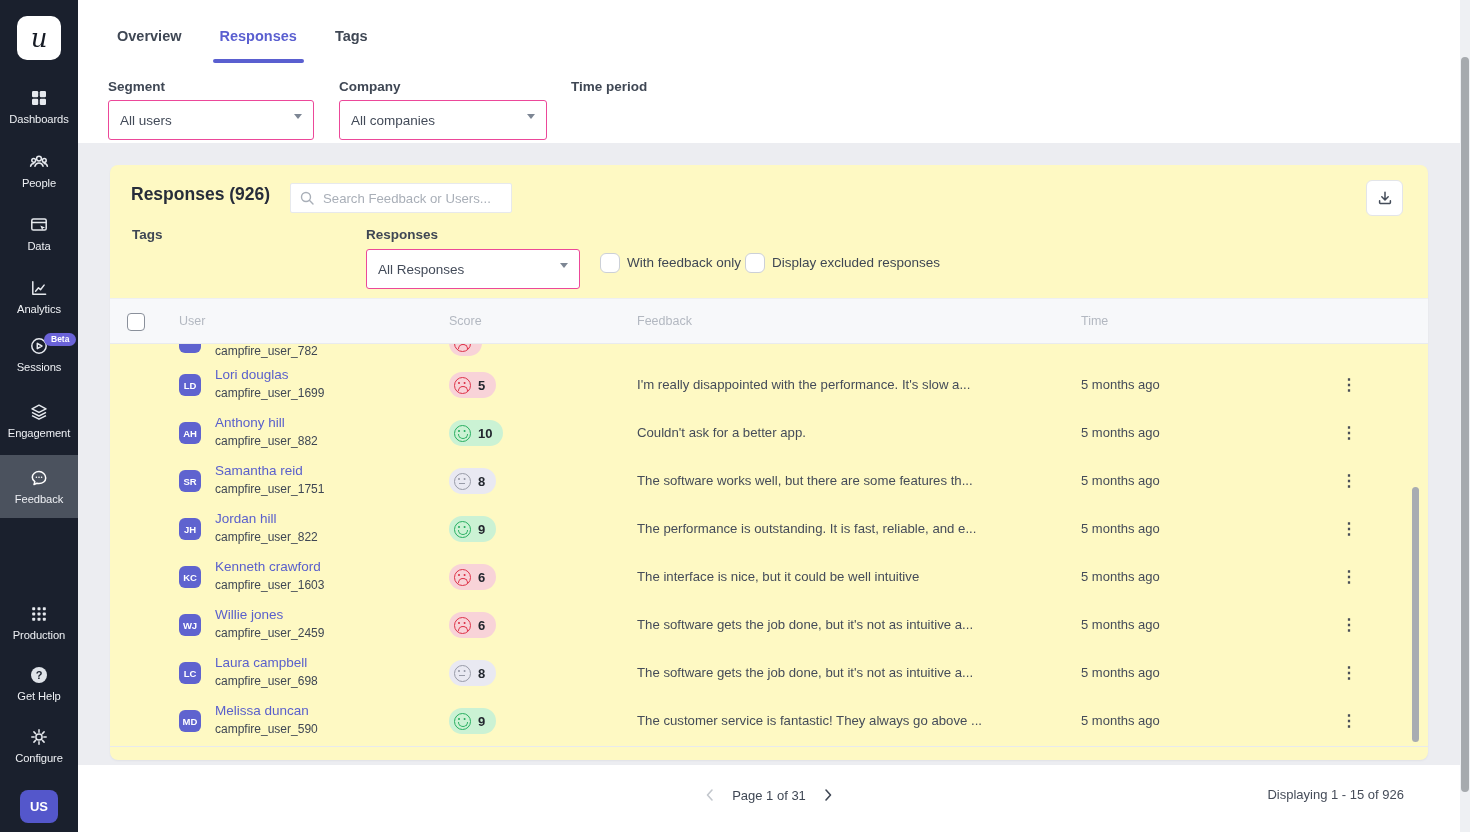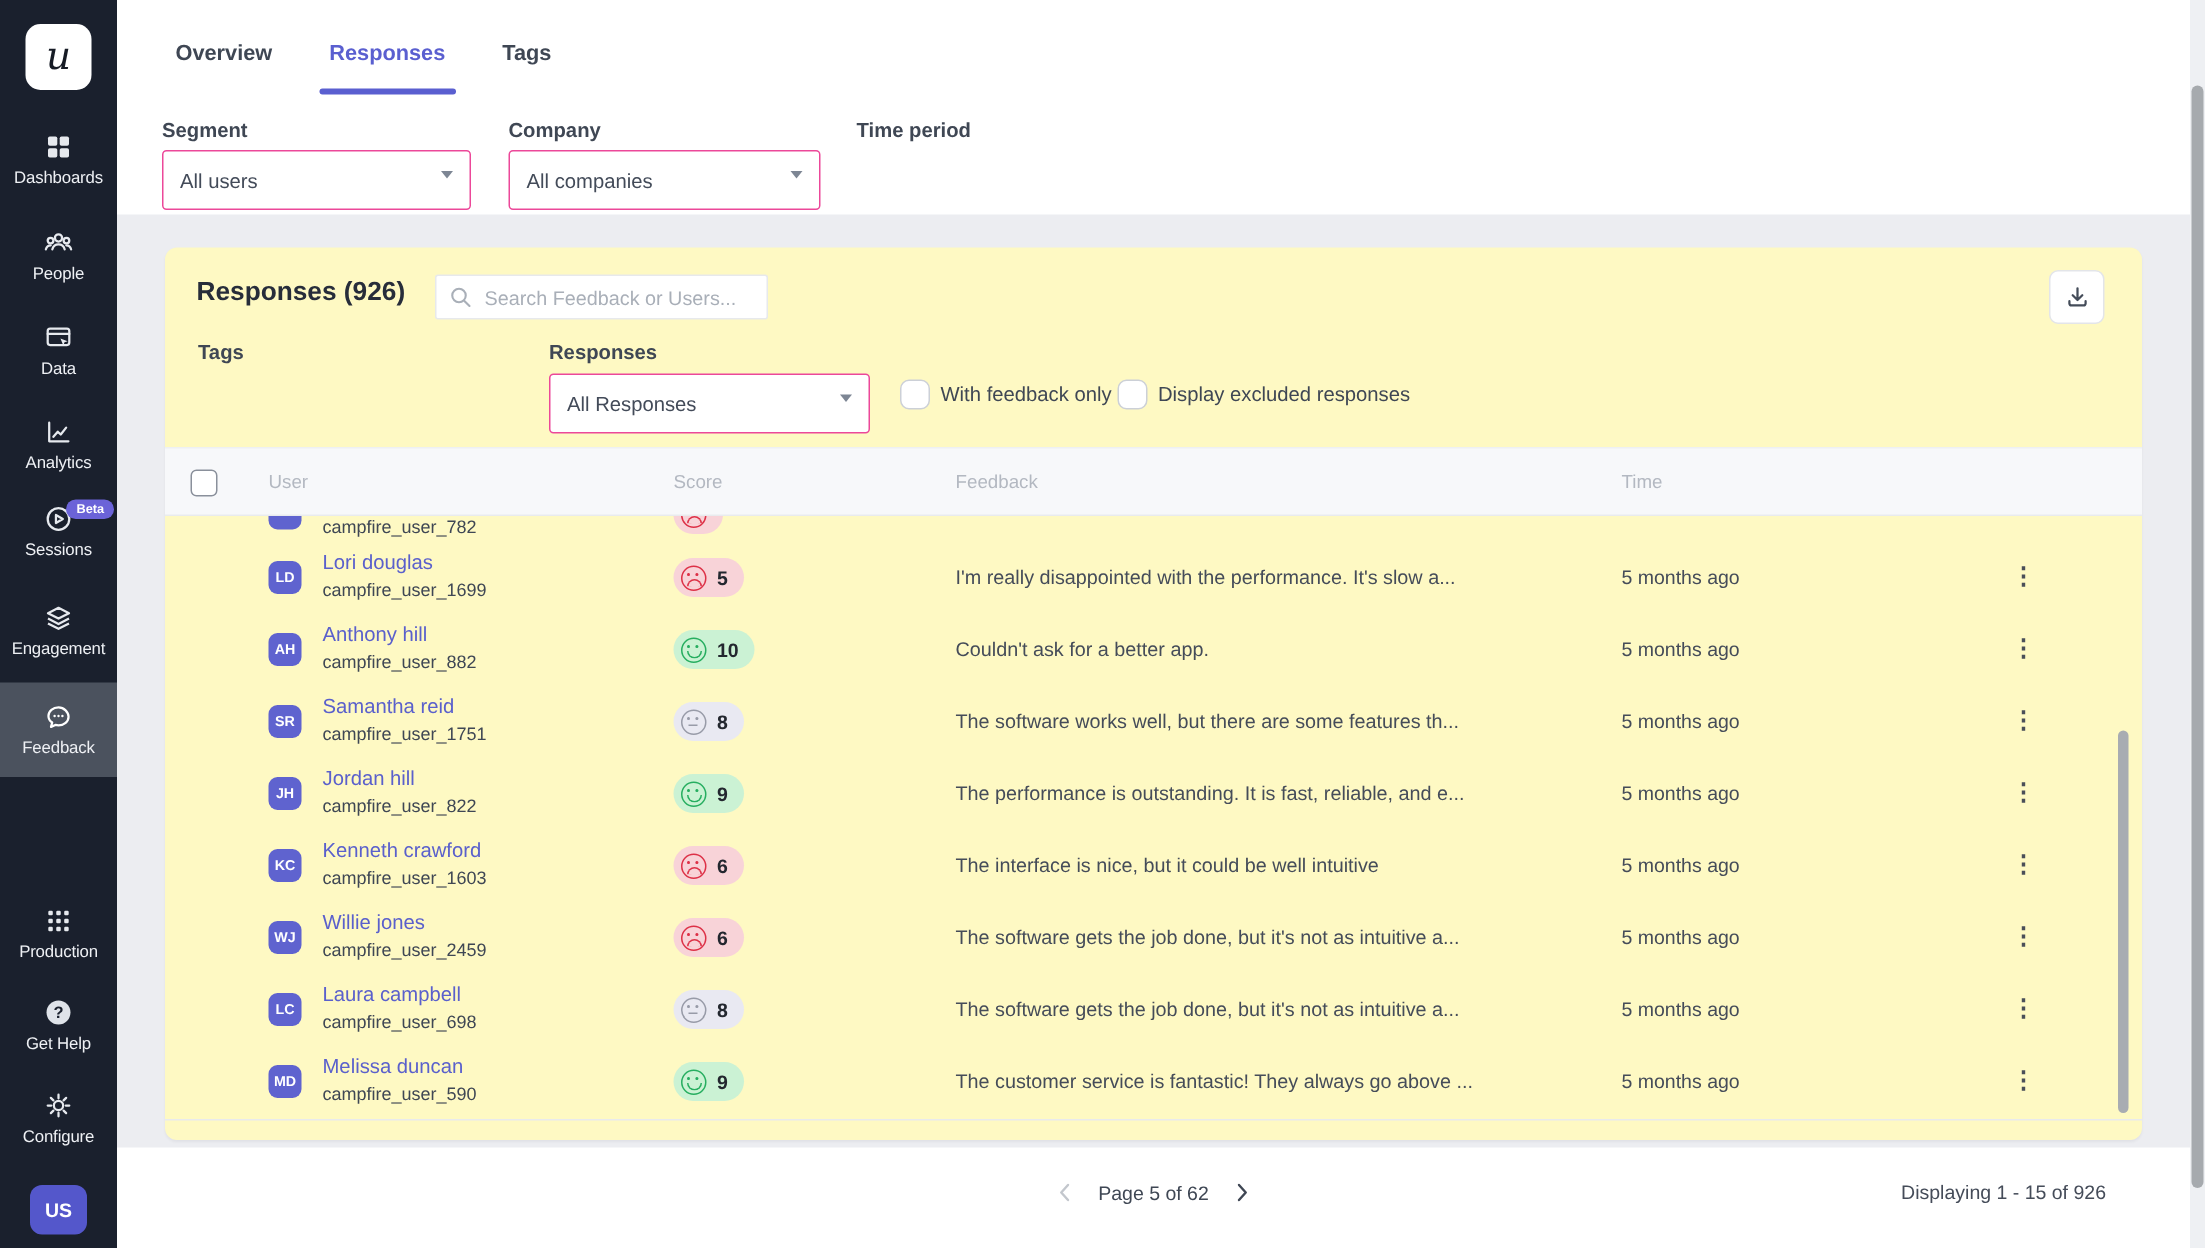--- a/index.html
+++ b/index.html
@@ -427,21 +427,21 @@
       </div>
     </div>
 
     <div class="pag-row">
       <div class="pag-center">
         <span class="pag-arrow">
           <svg width="16" height="16" viewBox="0 0 16 16" fill="none" stroke="#c3c7cd" stroke-width="1.6" stroke-linecap="round" stroke-linejoin="round">
               <path d="M10 3L5.5 8 10 13"></path>
             </svg>
         </span>
-        <span class="pag-label">Page 5 of 62</span>
+        <span class="pag-label">Page 1 of 31</span>
         <span class="pag-arrow">
           <svg width="16" height="16" viewBox="0 0 16 16" fill="none" stroke="#3f4754" stroke-width="1.6" stroke-linecap="round" stroke-linejoin="round">
               <path d="M6 3l4.5 5L6 13"></path>
             </svg>
         </span>
       </div>
       <div class="pag-right">Displaying 1 - 15 of 926</div>
     </div>
 
   </div>

